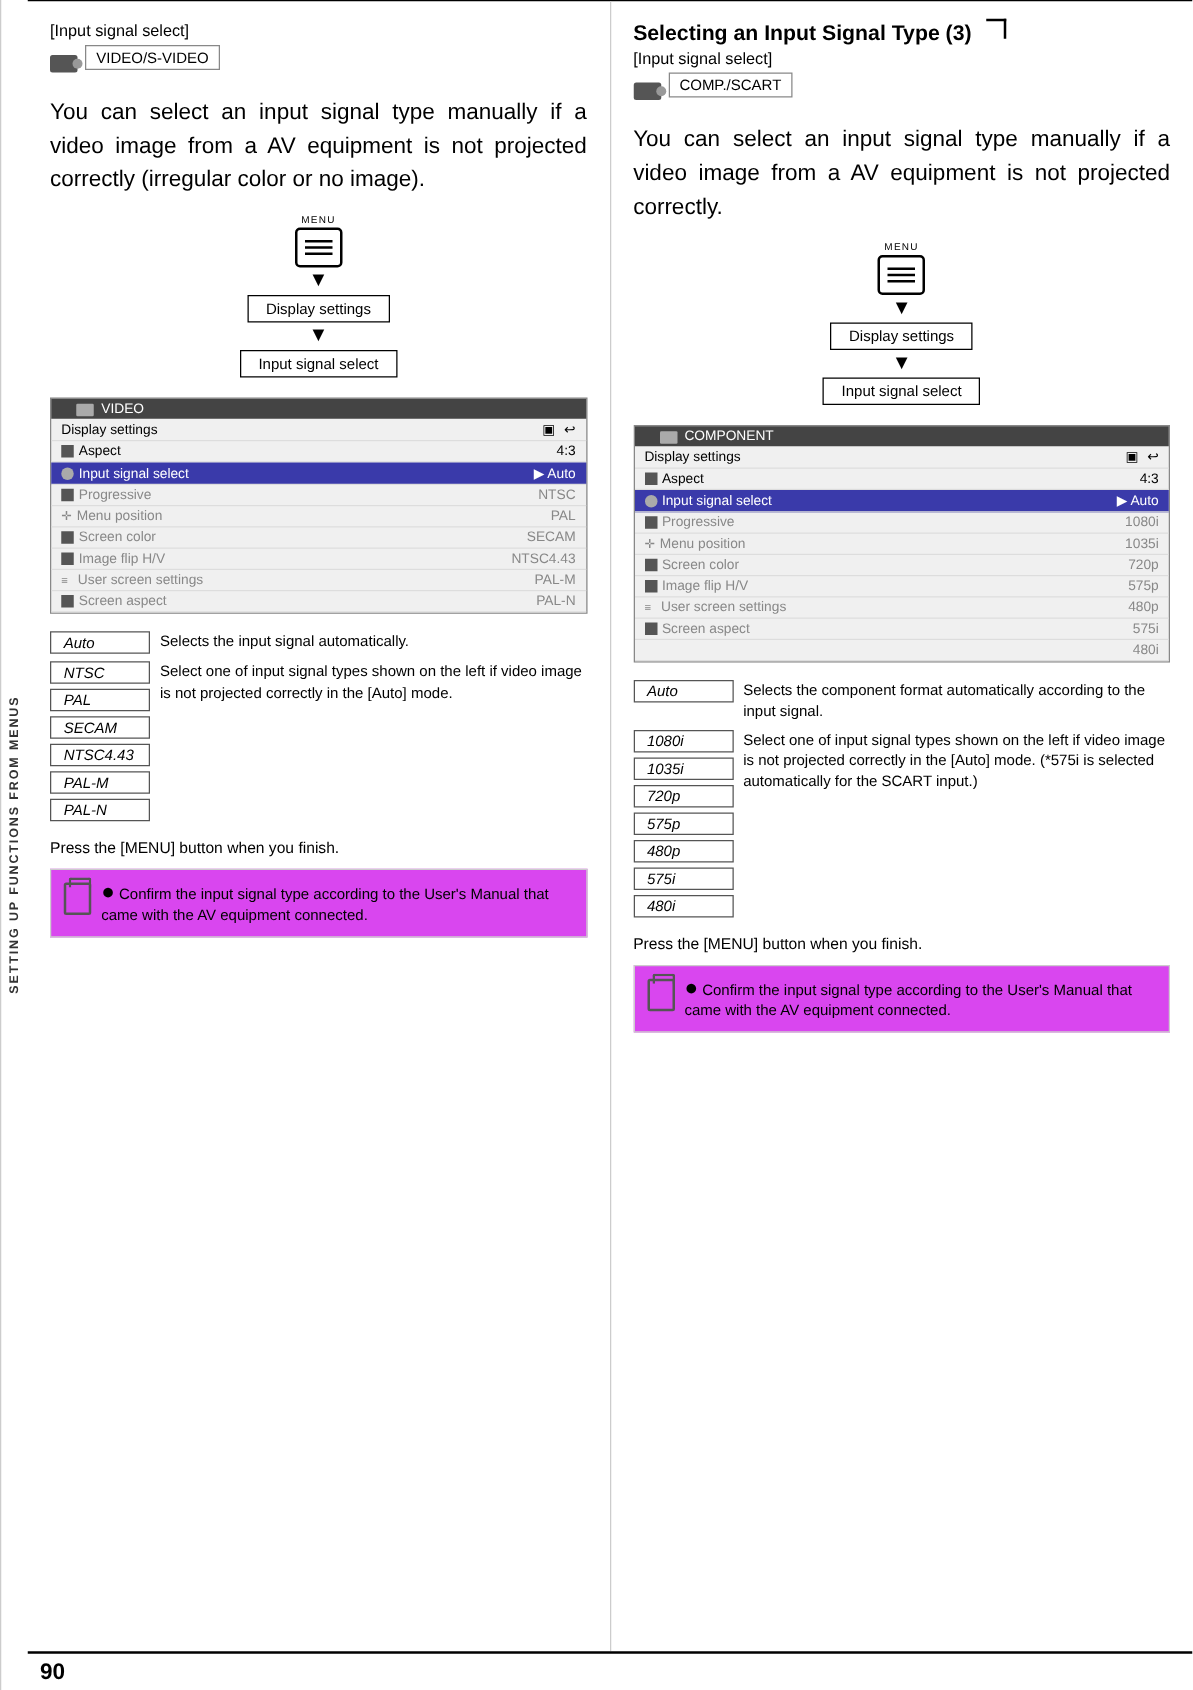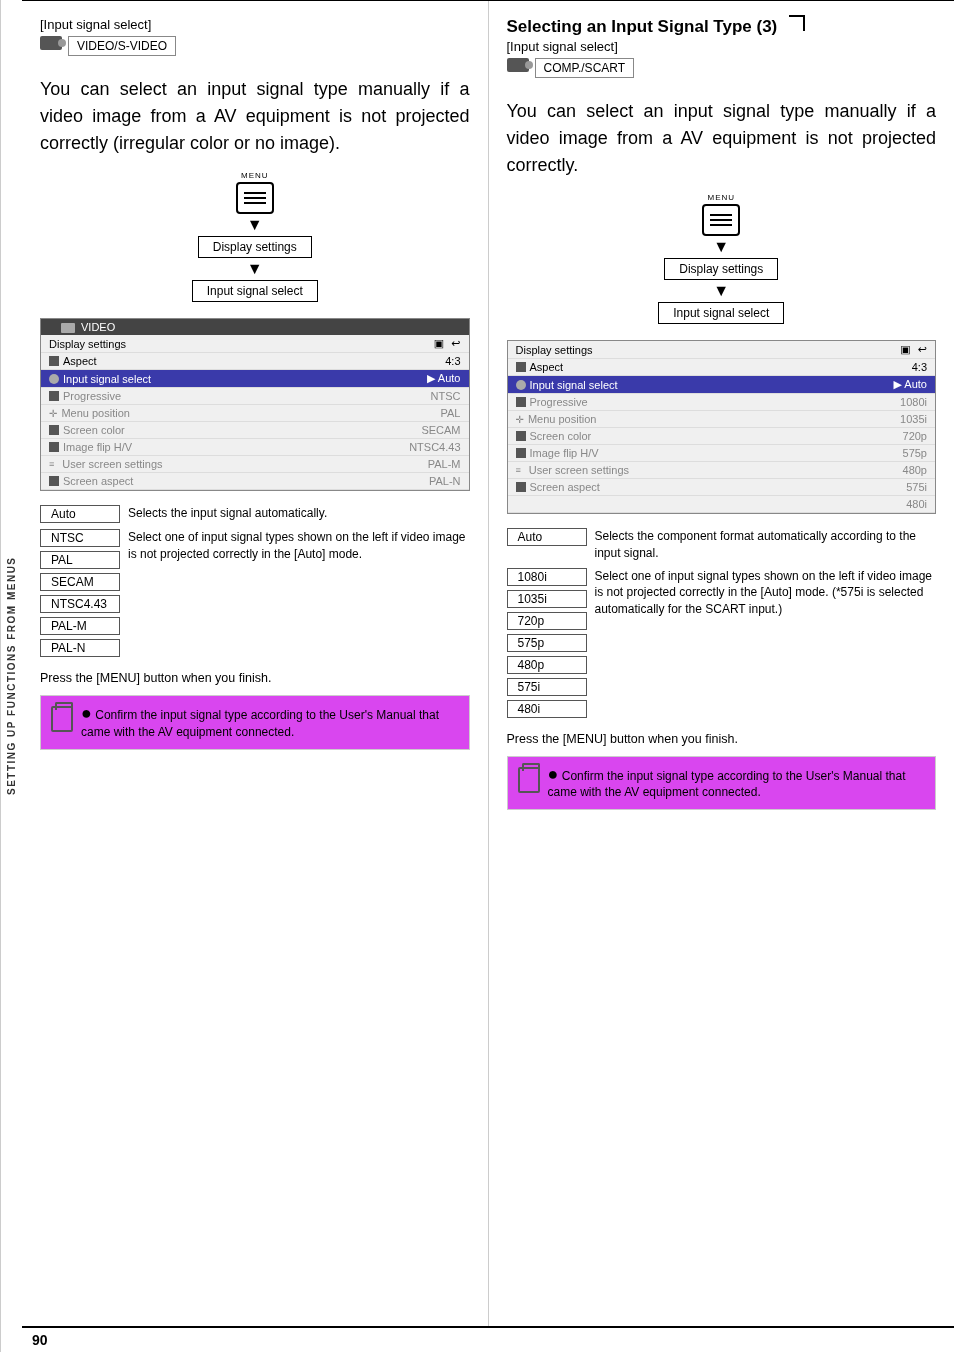--- a/index.html
+++ b/index.html
@@ -101,21 +101,21 @@
       height: 8px;
       background: #999;
       border-radius: 50%;
       position: absolute;
       right: -4px;
       top: 3px;
     }
 
     .input-row {
       display: flex;
-      align-items: flex-start;
+      align-items: center;
       margin-bottom: 10px;
     }
 
     .body-text {
       font-size: 18px;
       line-height: 1.5;
       margin-bottom: 14px;
       text-align: justify;
     }
 
@@ -230,20 +230,21 @@
       width: 100%;
     }
     .desc-row {
       display: flex;
       gap: 8px;
       margin-bottom: 6px;
       font-size: 12px;
     }
     .desc-key {
       min-width: 70px;
+      font-style: italic;
     }
     .desc-val {
       flex: 1;
       line-height: 1.4;
     }
 
     
     .note-box {
       background: #d946ef;
       border: 1px solid #ccc;
@@ -278,21 +279,21 @@
     .note-bullet {
       font-size: 18px;
       line-height: 1;
       flex-shrink: 0;
     }
 
     
     .page-num {
       border-top: 2px solid #000;
       padding: 4px 10px;
-      font-size: 14px;
+      font-size: 18px;
       font-weight: bold;
     }
 
     .press-menu {
       font-size: 12.5px;
       margin-bottom: 10px;
     }
   </style>
 </head>
 <body>
@@ -459,20 +460,24 @@
           <div class="menu-icon-line"></div>
           <div class="menu-icon-line"></div>
         </div>
         <div class="flow-arrow">▼</div>
         <div class="flow-box">Display settings</div>
         <div class="flow-arrow">▼</div>
         <div class="flow-box">Input signal select</div>
       </div>
 
       <div class="menu-screen">
+        <div class="menu-screen-header">
+          <span class="icon-small"></span>
+          <span>COMPONENT</span>
+        </div>
         <div class="menu-screen-row">
           <div class="row-left">
             <span>Display settings</span>
           </div>
           <div>
             <span>▣</span>
             <span style="margin-left:4px;">↩</span>
           </div>
         </div>
         <div class="menu-screen-row">

